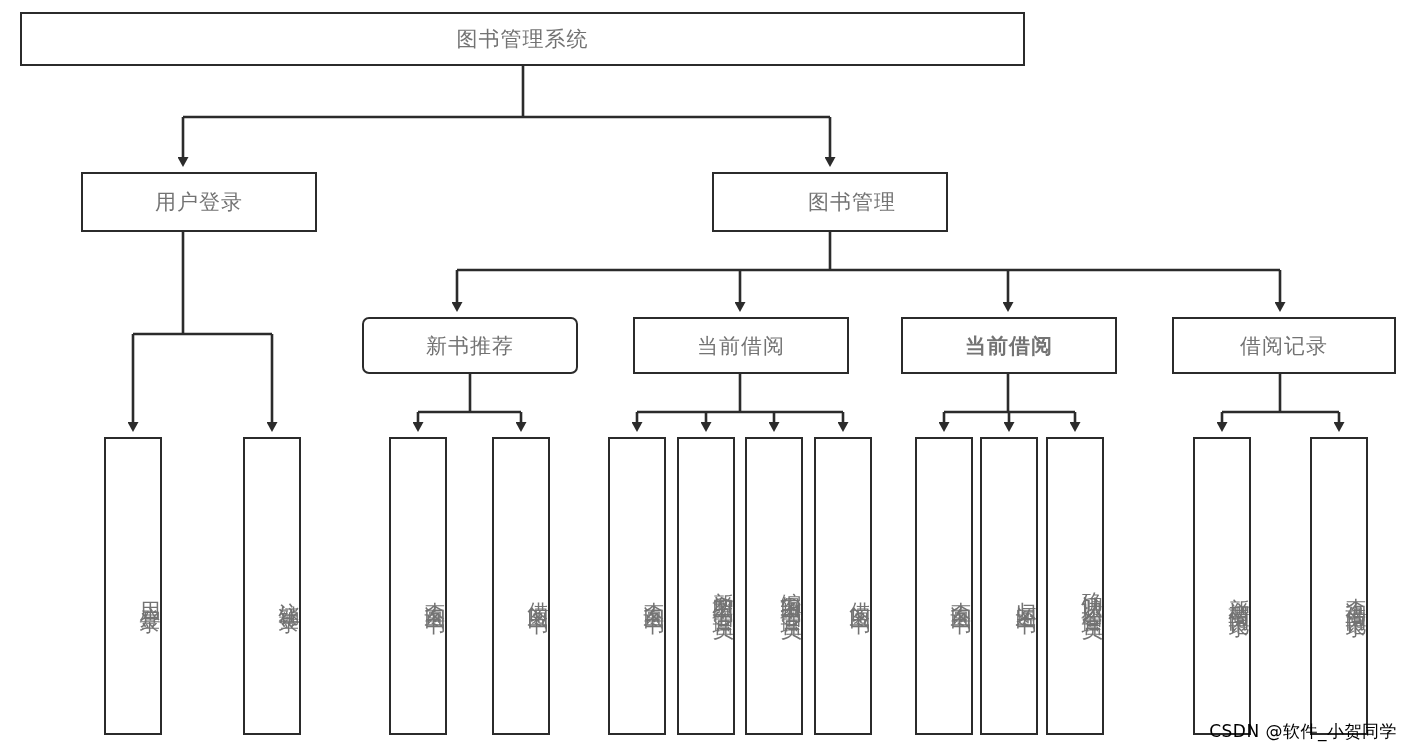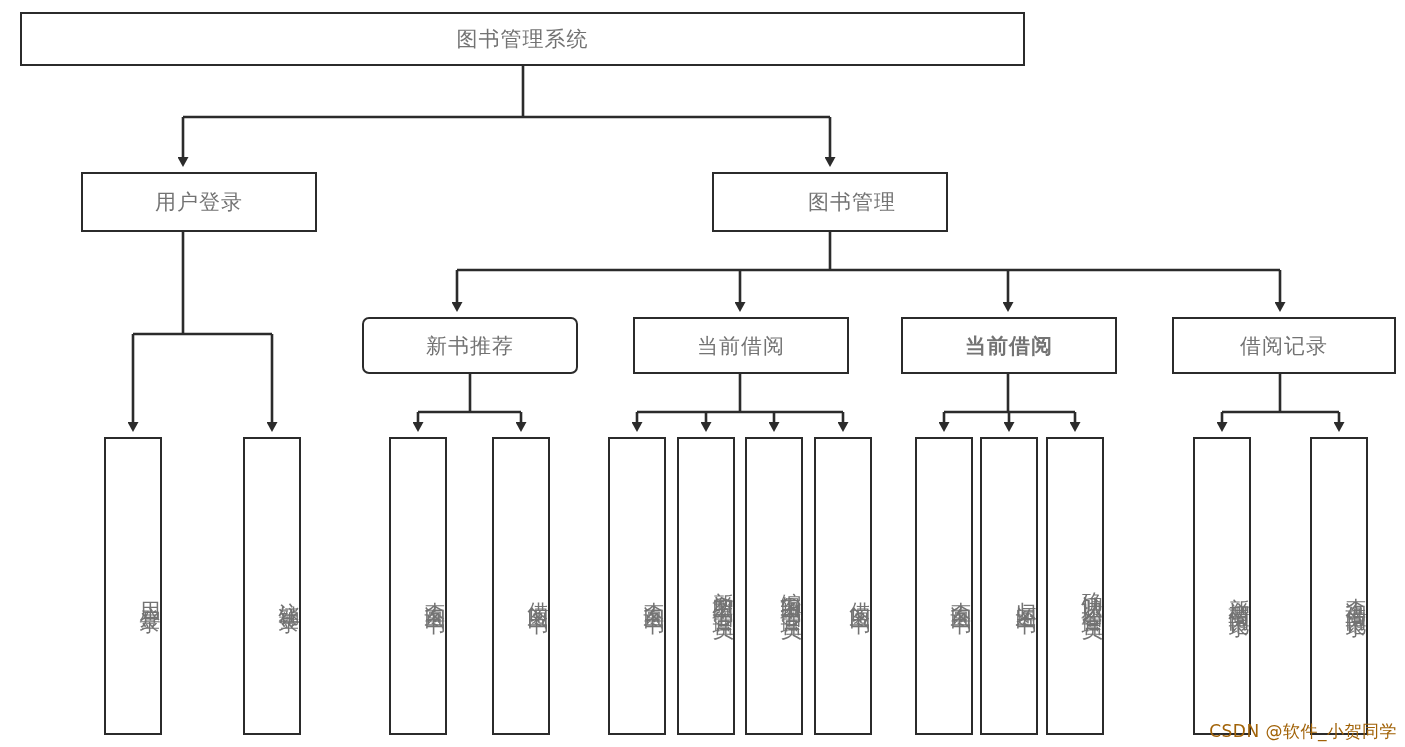--- a/index.html
+++ b/index.html
@@ -34,21 +34,21 @@
     align-items:flex-start;
     justify-content:center;
     line-height:1;
   }
   .node .lbl{ white-space:nowrap; display:block; }
   .node.v .lbl{ writing-mode:vertical-rl; text-orientation:upright; }
   #watermark{
     position:absolute;
     right:8px;bottom:4px;
     font-size:17px;
-    color:#a16207;
+    color:#000000;
     white-space:nowrap;
     letter-spacing:0.5px;
     pointer-events:none;
   }
 </style>
 </head>
 <body>
 
 <div id="diagram-root">
 

